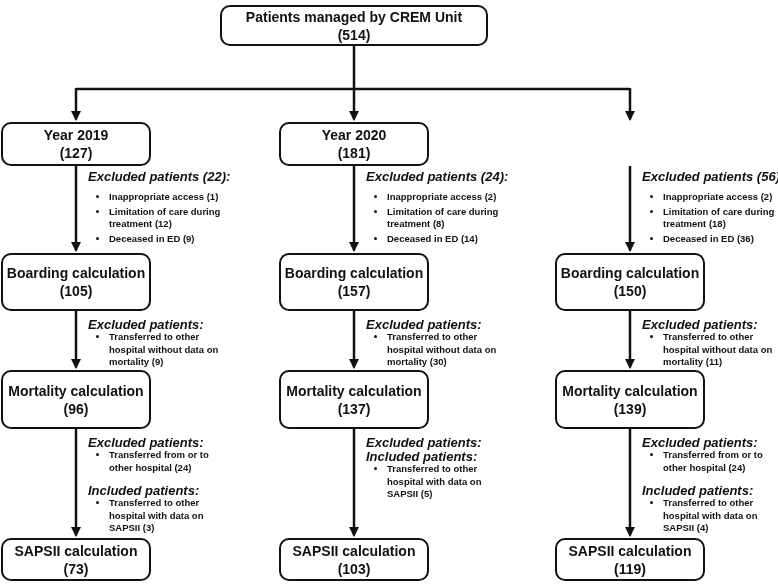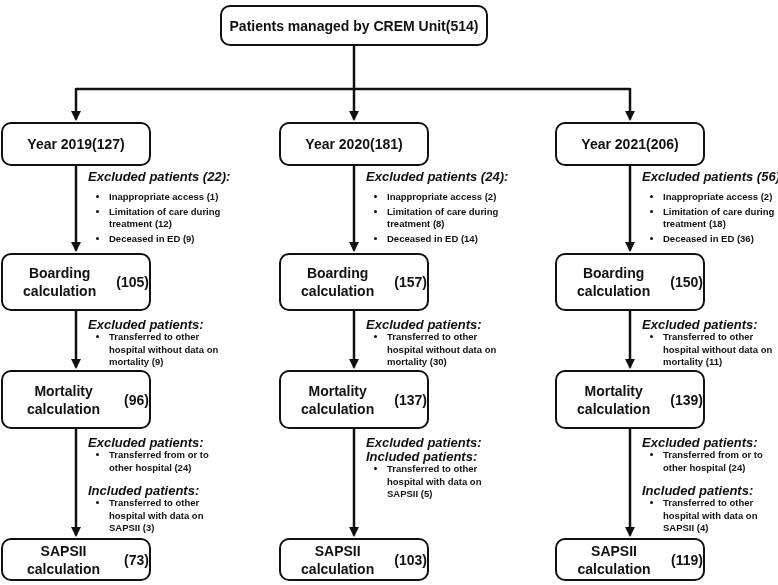--- a/index.html
+++ b/index.html
@@ -6,21 +6,21 @@
   body{font-family:"Liberation Sans", sans-serif;color:#111;}
   #stage{position:relative;width:778px;height:585px;background:#fff;overflow:hidden;}
   #connectors{position:absolute;left:0;top:0;width:778px;height:585px;pointer-events:none;}
 
   .fbox{
     position:absolute;
     box-sizing:border-box;
     background:#fff;
     border:2.5px solid #111;
     border-radius:10px;
-    display:flex;flex-direction:row;align-items:center;justify-content:center;
+    display:flex;flex-direction:column;align-items:center;justify-content:center;
     text-align:center;
     font-weight:700;font-size:14px;line-height:18px;
     z-index:2;
   }
   .fbox .lbl,.fbox .cnt{display:block;}
 
   .root-box{left:220px;top:5px;width:268px;height:41px;}
 
   .col{position:absolute;top:0;width:150px;height:564px;}
   .col .year-box{left:0;top:122px;width:150px;height:44px;}
@@ -163,24 +163,20 @@
           </ul>
       </div>
     </div>
     <div class="fbox sapsii-box">
       <span class="lbl">SAPSII calculation</span>
       <span class="cnt">(103)</span>
     </div>
   </div>
 
   <div class="col" style="left:555px">
-    <div class="fbox year-box">
-      <span class="lbl">Year 2021</span>
-      <span class="cnt">(206)</span>
-    </div>
     <div class="note note-1 spaced">
       <p class="hdr">Excluded patients (56):</p>
       <ul>
           <li>Inappropriate access (2)</li>
           <li>Limitation of care during treatment (18)</li>
           <li>Deceased in ED (36)</li>
         </ul>
     </div>
     <div class="fbox boarding-box">
       <span class="lbl">Boarding calculation</span>

